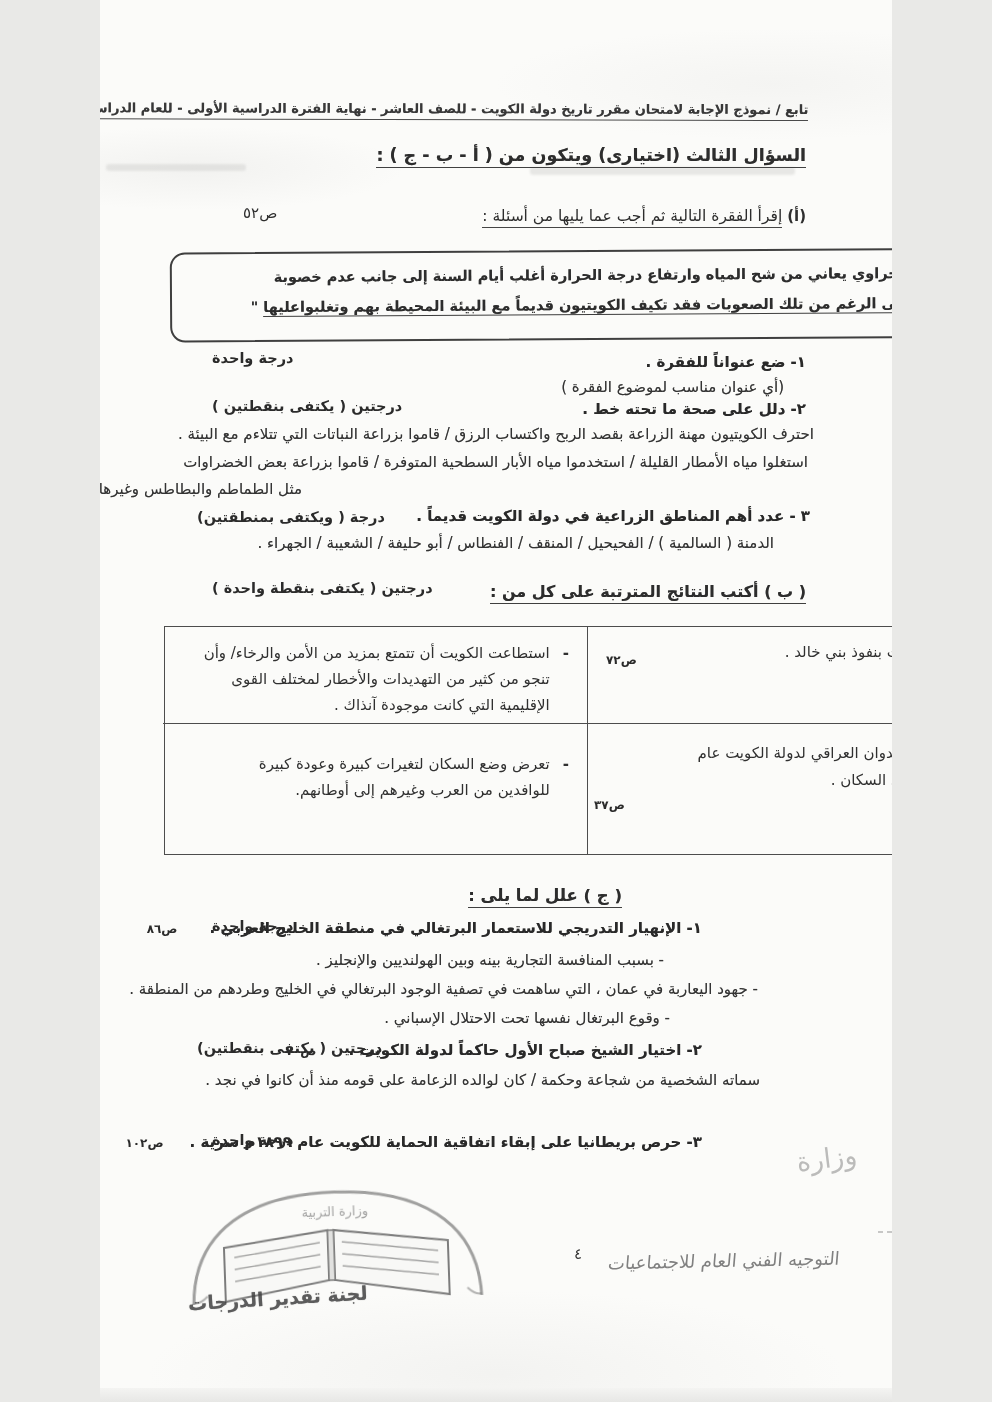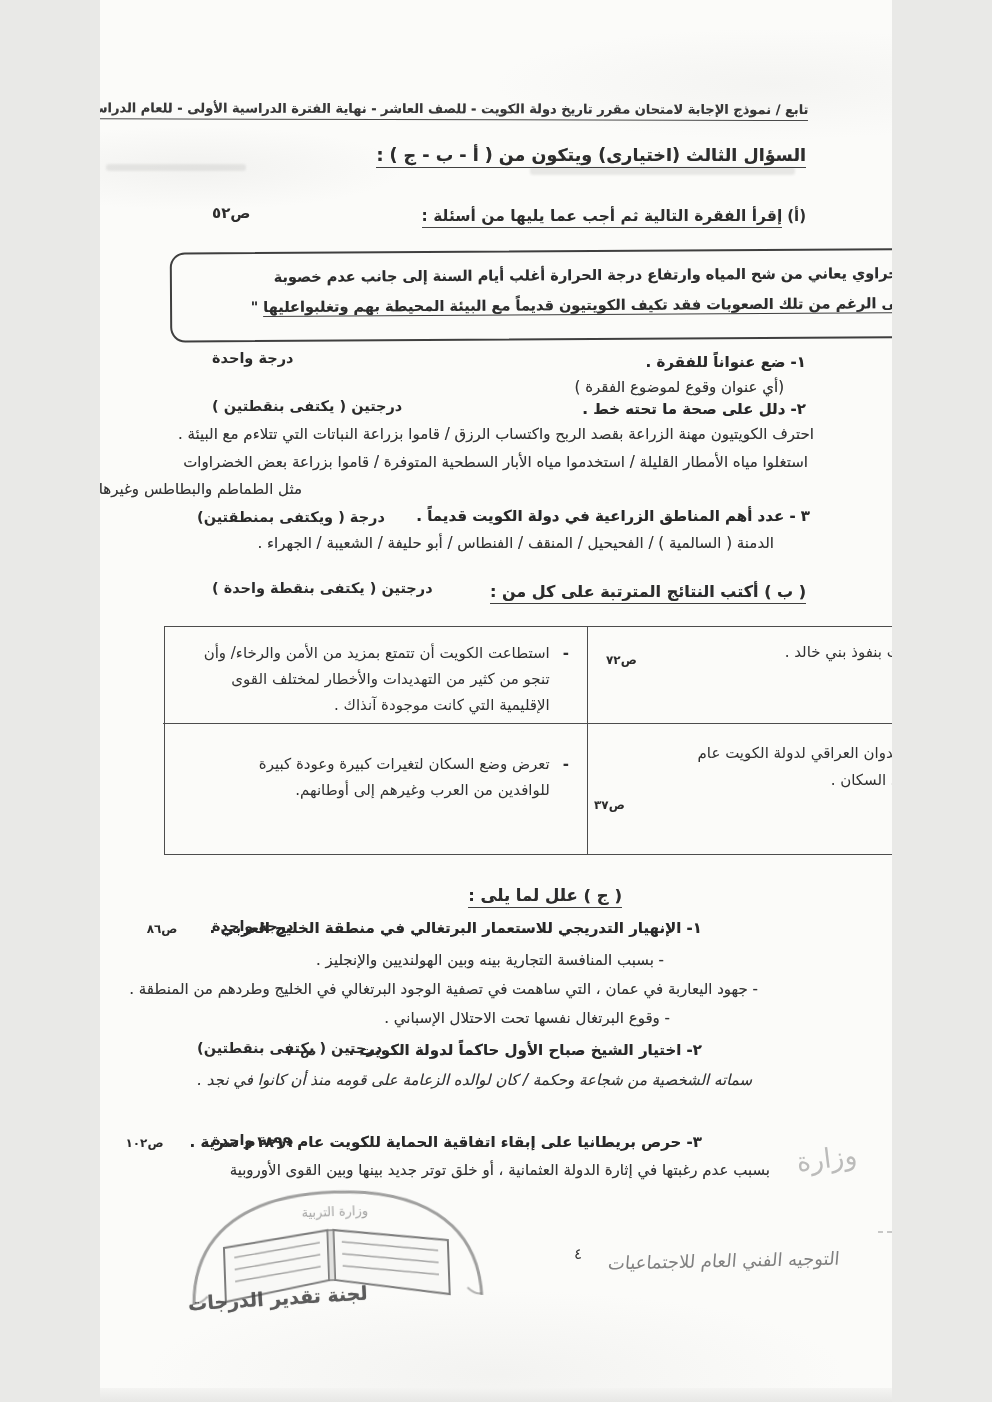--- a/index.html
+++ b/index.html
@@ -9,21 +9,21 @@
     background:
       radial-gradient(ellipse 300px 60px at 12% 12%, rgba(200,200,198,.18), transparent 70%),
       radial-gradient(ellipse 400px 80px at 85% 6%, rgba(205,205,203,.15), transparent 70%),
       radial-gradient(ellipse 500px 120px at 50% 98%, rgba(210,210,208,.2), transparent 70%),
       #fbfbf9;
     direction:rtl; overflow:hidden;
     font-family:"DejaVu Sans","Liberation Sans",sans-serif;
     color:#2d2d2d;
   }
   .abs { position:absolute; white-space:nowrap; }
-  .b { font-weight:700; }
+  .b { font-weight:400;margin-left:31px; }
   .u { border-bottom:1.5px solid #454545; padding-bottom:2px; }
   .marks { position:absolute; white-space:nowrap; font-weight:700; font-size:14.5px; color:#2b2b2b; }
   .ans { font-size:15px; color:#343434; text-shadow:0 0 .4px rgba(70,70,70,.5); }
   .q { font-size:15px; font-weight:700; color:#292929; text-shadow:0 0 .4px rgba(60,60,60,.55); }
   .smudge { position:absolute; background:#cfcfcd; opacity:.45; filter:blur(1.2px); border-radius:3px; }
   .speck { position:absolute; background:#3b3b3b; border-radius:2px; }
 
   .hline {
     top:101px; right:84px; font-size:13px; font-weight:700; color:#383838;
     border-bottom:1.4px solid #4a4a4a; padding-bottom:3px; transform:rotate(.15deg);
@@ -94,21 +94,21 @@
     <span class="b u" style="font-size:15.5px;">إقرأ الفقرة التالية ثم أجب عما يليها من أسئلة :</span>
   </div>
 
   <div class="parbox">
     <div>"الكويت بلد صحراوي يعاني من شح المياه وارتفاع درجة الحرارة أغلب أيام السنة إلى جانب عدم خصوبة</div>
     <div><span>التربة ، </span><span class="inner-u">لكن على الرغم من تلك الصعوبات فقد تكيف الكويتيون قديماً مع البيئة المحيطة بهم وتغلبواعليها</span><span> "</span></div>
   </div>
 
   <div class="abs q" style="top:353px; right:86px;">١- ضع عنواناً للفقرة  .</div>
   <div class="marks" style="top:350px; left:112px;">درجة واحدة</div>
-  <div class="abs ans" style="top:378px; right:108px;">(أي عنوان وقوع لموضوع الفقرة )</div>
+  <div class="abs ans" style="top:378px; right:108px;">(أي عنوان مناسب لموضوع الفقرة )</div>
 
   <div class="abs q" style="top:400px; right:86px;">٢- دلل على صحة ما تحته خط .</div>
   <div class="marks" style="top:398px; left:112px;">درجتين (  يكتفى بنقطتين )</div>
   <div class="abs ans" style="top:425px; right:78px;">احترف الكويتيون مهنة الزراعة بقصد الربح واكتساب الرزق / قاموا بزراعة النباتات التي تتلاءم مع البيئة .</div>
   <div class="abs ans" style="top:453px; right:84px;">استغلوا مياه الأمطار القليلة /  استخدموا مياه الأبار السطحية المتوفرة /  قاموا بزراعة بعض الخضراوات</div>
   <div class="abs ans" style="top:480px; right:590px;">مثل الطماطم والبطاطس وغيرها .</div>
 
   <div class="abs q" style="top:507px; right:82px;">٣ - عدد أهم المناطق الزراعية في دولة الكويت قديماً  .</div>
   <div class="marks" style="top:509px; left:97px;">درجة ( ويكتفى بمنطقتين)</div>
   <div class="abs sec-head" style="top:582px; right:86px;">( ب ) أكتب النتائج المترتبة على كل من  :</div>
@@ -148,28 +148,27 @@
   <div class="marks" style="top:918px; left:112px;">درجة واحدة</div>
   <div class="abs ans" style="top:951px; right:228px;">-   بسبب المنافسة التجارية بينه وبين الهولنديين والإنجليز .</div>
   <div class="abs ans" style="top:980px; right:134px;">-   جهود اليعاربة في عمان ، التي ساهمت في تصفية الوجود البرتغالي في الخليج وطردهم من المنطقة .</div>
   <div class="abs ans" style="top:1009px; right:222px;">-   وقوع البرتغال نفسها تحت الاحتلال الإسباني .</div>
 
   <div class="abs qrow" style="top:1041px; right:190px;">
     <span class="q">٢- اختيار الشيخ صباح الأول حاكماً لدولة الكويت .</span>
     <span class="pageref">ص٧٠</span>
   </div>
   <div class="marks" style="top:1040px; left:97px;">درجتين ( يكتفى بنقطتين)</div>
-  <div class="abs ans" style="top:1071px; right:140px;font-style:italic;">سماته الشخصية من شجاعة وحكمة / كان لوالده الزعامة على قومه منذ أن كانوا في نجد .</div>
+  <div class="abs ans" style="top:1071px; right:132px;">سماته الشخصية من شجاعة وحكمة / كان لوالده الزعامة على قومه منذ أن كانوا في نجد .</div>
 
   <div class="abs qrow" style="top:1133px; right:190px; column-gap:26px;">
     <span class="q">٣- حرص بريطانيا على إبقاء اتفاقية الحماية للكويت عام ١٨٩٩م سرية .</span>
     <span class="pageref">ص١٠٢</span>
   </div>
   <div class="marks" style="top:1132px; left:112px;">درجة واحدة</div>
-  <div class="abs ans" style="top:1161px; right:122px;">بسبب عدم رغبتها في إثارة الدولة العثمانية ، أو خلق توتر جديد بينها وبين القوى الأوروبية</div>
 
   <svg class="ministry" width="320" height="180" viewBox="0 0 320 180">
     <text x="98" y="74" font-size="27" fill="#6f6f6f" transform="rotate(-7 98 74)">وزارة</text>
     <path d="M178 30 q-26 10 -10 22 q18 10 -4 20 q-22 10 2 20 q20 8 -2 18 q-16 8 4 16" stroke="#7a7a7a" stroke-width="2" fill="none"></path>
     <path d="M150 92 q28 -14 56 0 M146 104 q32 -14 64 0 M152 116 q26 -10 52 0" stroke="#7a7a7a" stroke-width="2" fill="none"></path>
     <path d="M118 142 h30 M212 70 q18 -8 34 -2" stroke="#8a8a8a" stroke-width="2" fill="none" stroke-dasharray="5 4"></path>
     <path d="M148 152 Q 228 140 302 108" stroke="#6f6f6f" stroke-width="2.4" fill="none"></path>
     <path d="M302 108 l-15 2 m15 -2 l-9 12" stroke="#6f6f6f" stroke-width="2.2" fill="none"></path>
   </svg>
 

